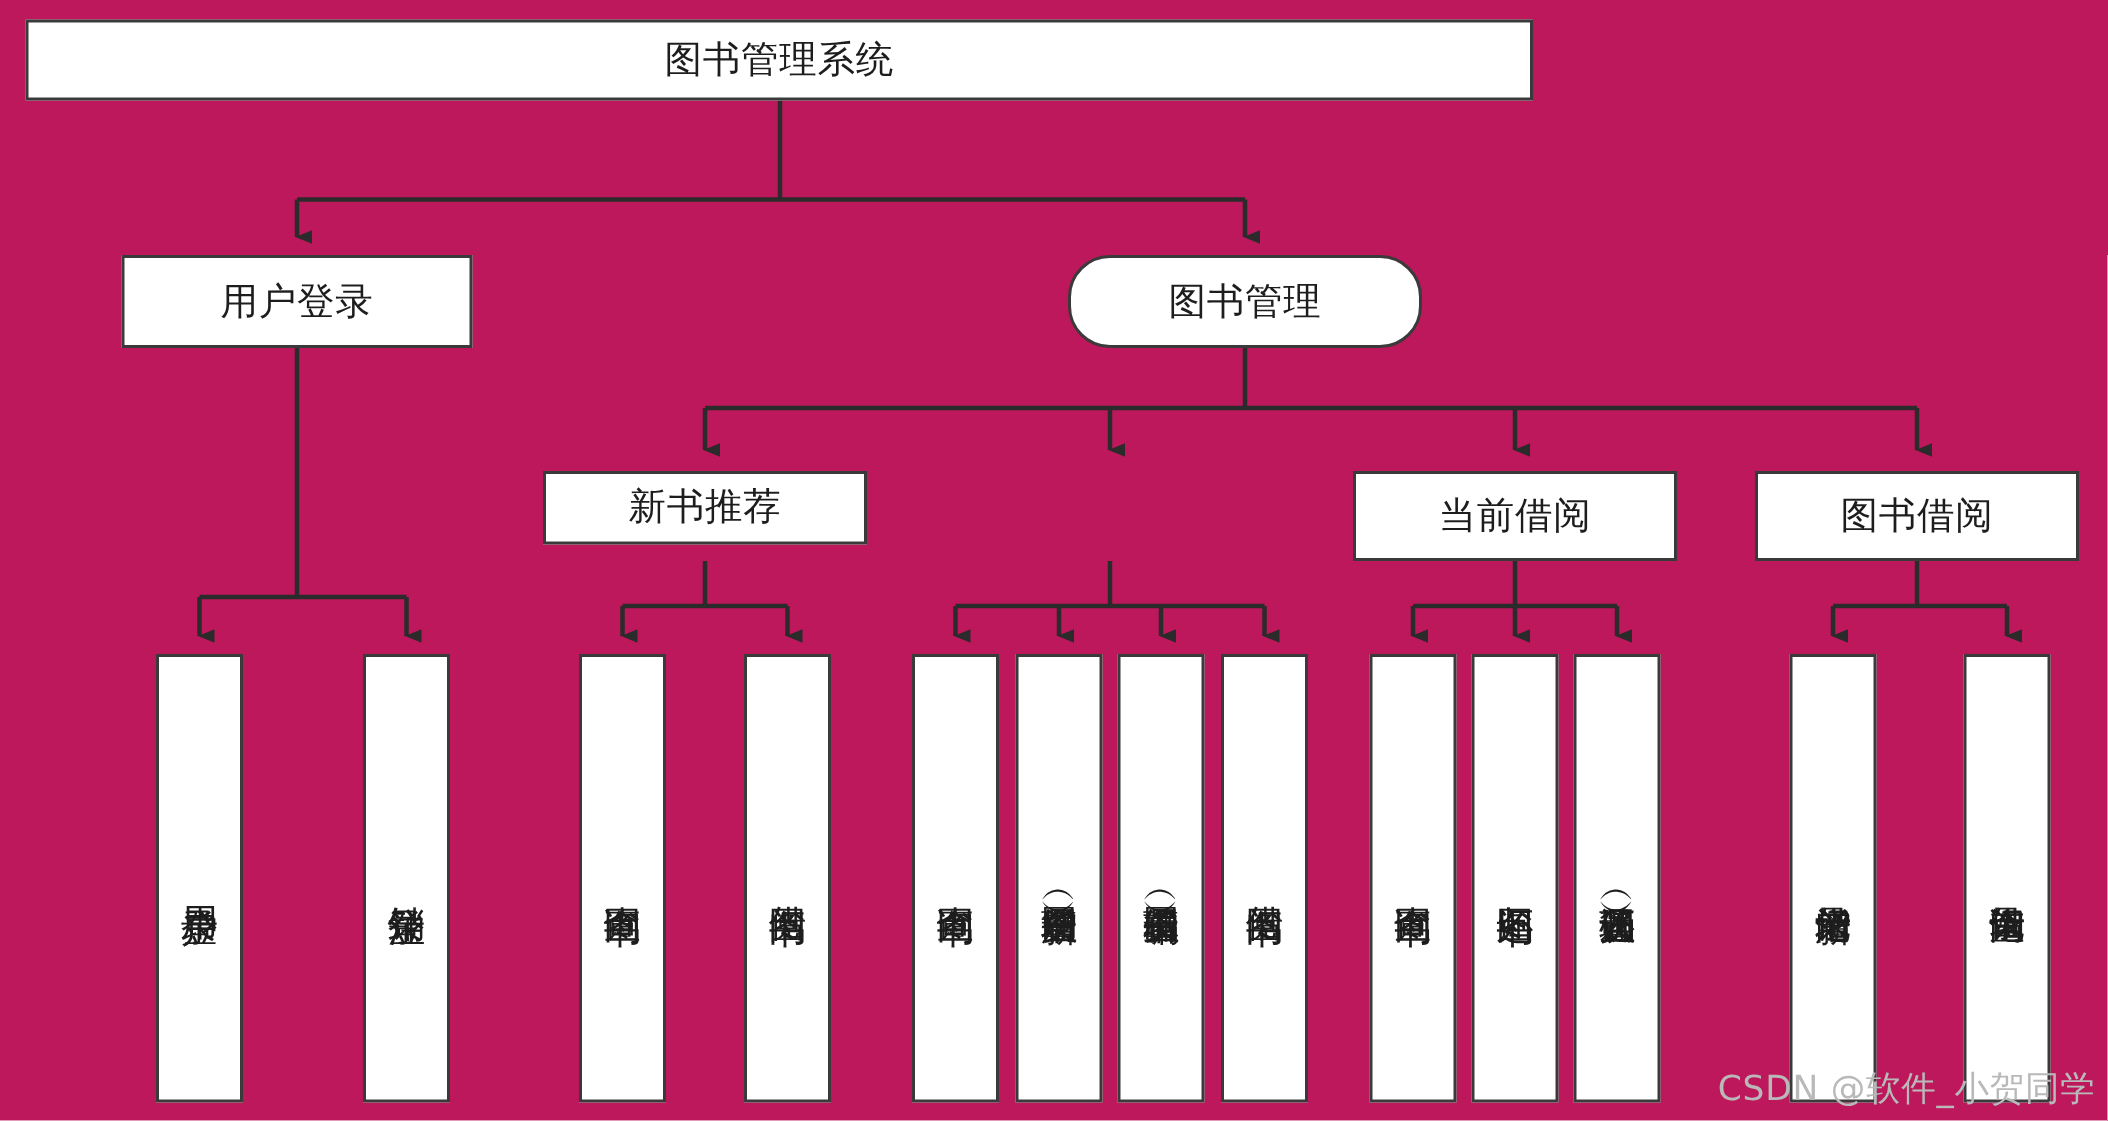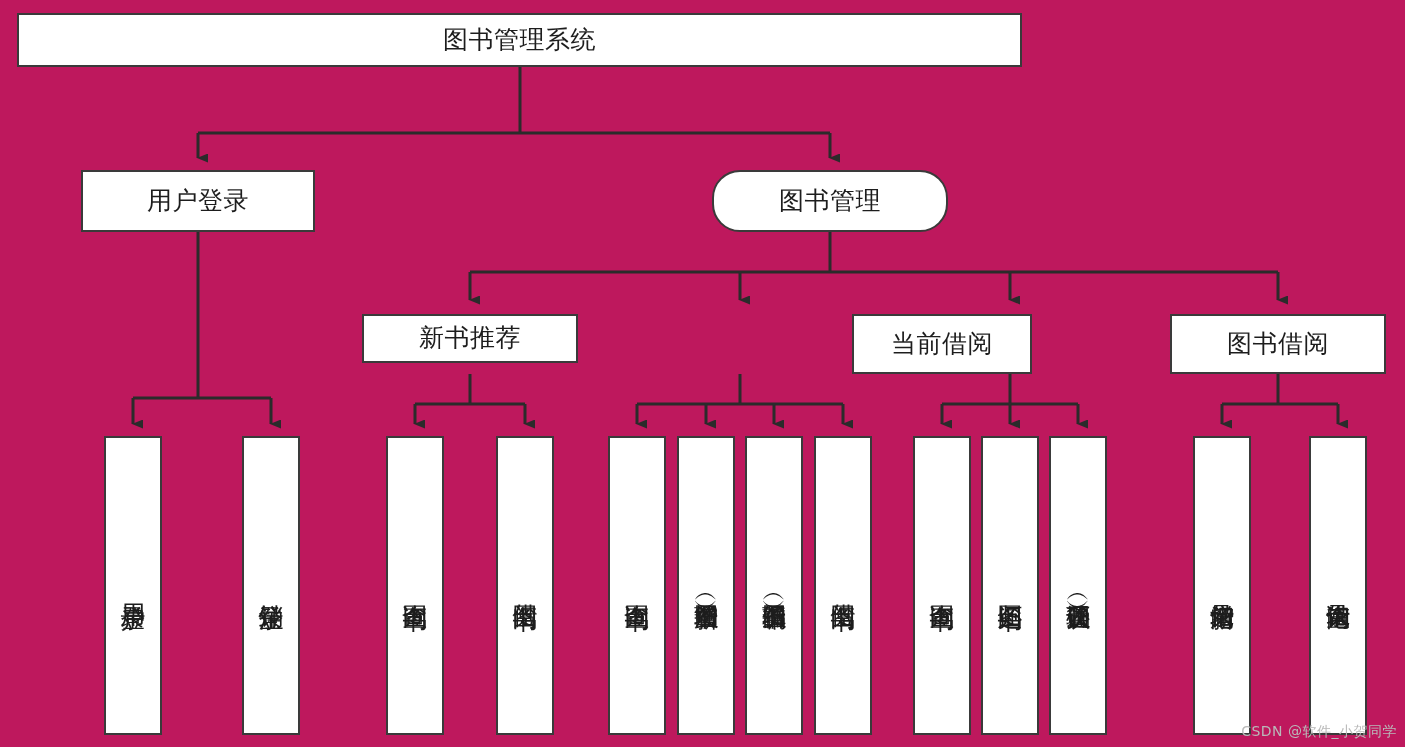--- a/index.html
+++ b/index.html
@@ -67,21 +67,21 @@
   }
   .node.vert.tall-text .node-label {
     font-size: 24px;
     letter-spacing: 0px;
     line-height: 1.02;
   }
   #watermark {
     position: absolute;
     right: 8px;
     bottom: 6px;
-    font-size: 14px;
+    font-size: 23px;
     color: #b9b9b9;
     letter-spacing: 0.5px;
     white-space: nowrap;
     user-select: none;
   }
 </style>
 </head>
 <body>
 
 <div id="diagram-root">
@@ -146,21 +146,21 @@
 
   <div class="node horiz" style="left:712px; top:170px; width:236px; height:62px;border-radius:28px;">
     <span class="node-label">图书管理</span>
   </div>
 
   <div class="node horiz" style="left:362px; top:314px; width:216px; height:49px;">
     <span class="node-label">新书推荐</span>
   </div>
 
 
-  <div class="node horiz" style="left:852px; top:314px; width:180px; height:60px;">
+  <div class="node horiz" style="left:902px; top:314px; width:216px; height:60px;">
     <span class="node-label">当前借阅</span>
   </div>
 
   <div class="node horiz" style="left:1170px; top:314px; width:216px; height:60px;">
     <span class="node-label">图书借阅</span>
   </div>
 
   <div class="node vert" style="left:104px; top:436px; width:58px; height:299px;">
     <span class="node-label">用户登录</span>
   </div>

